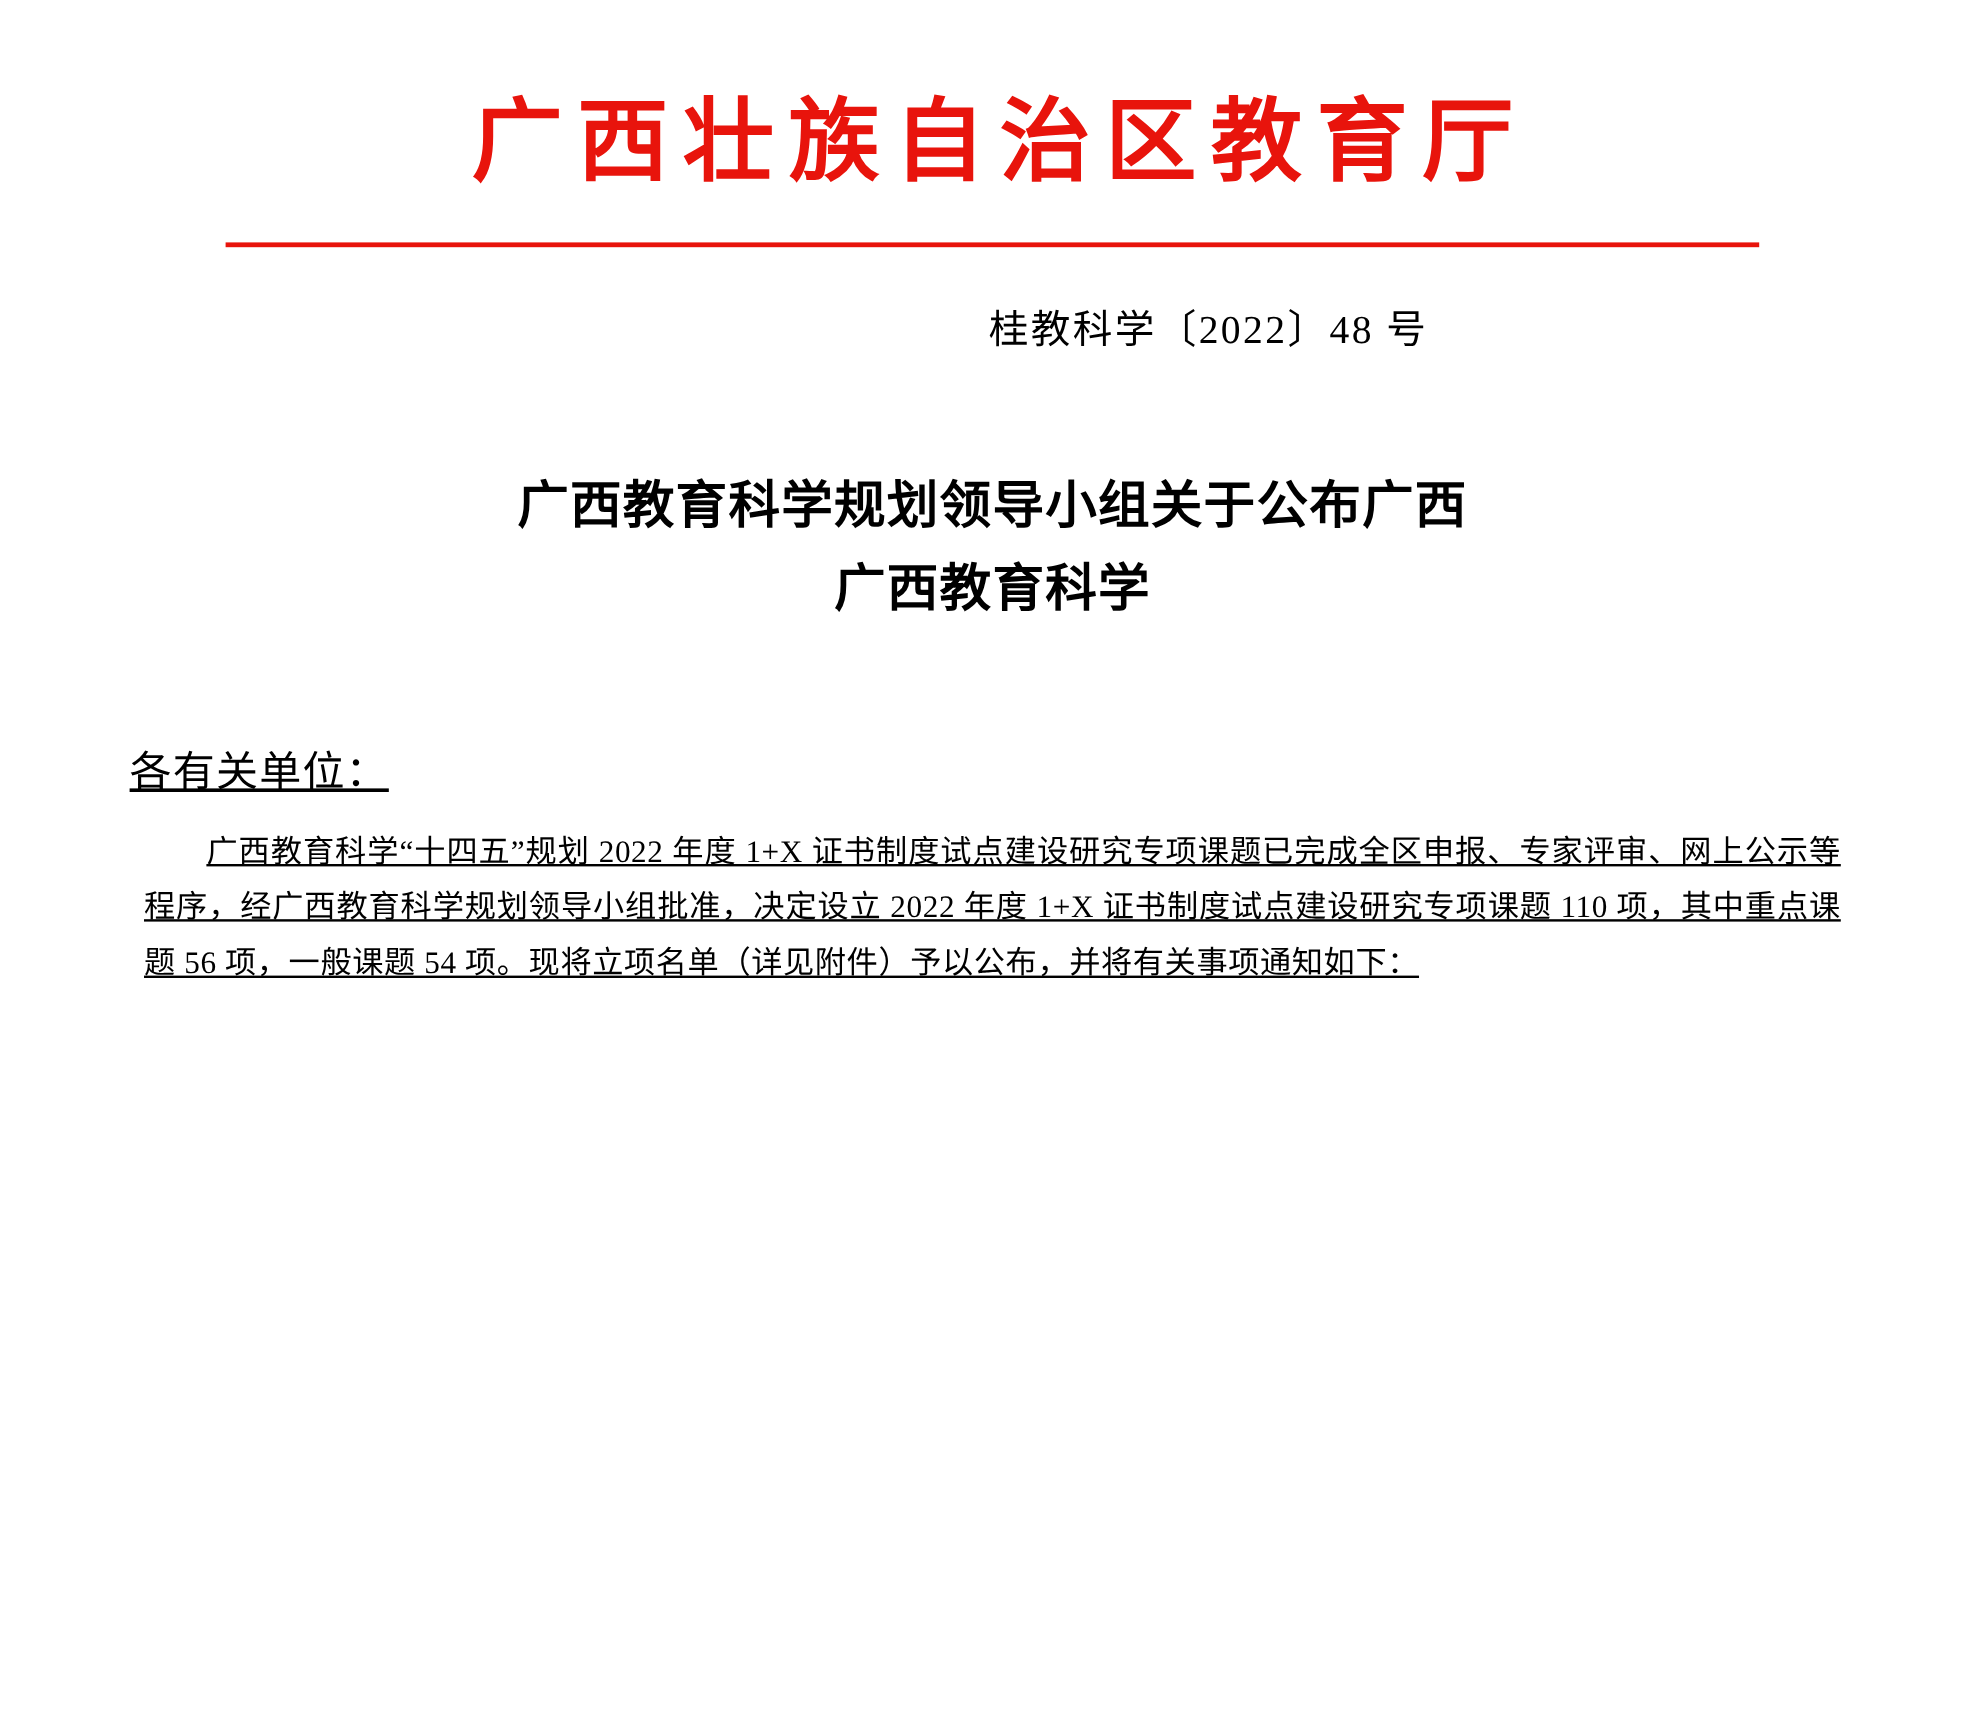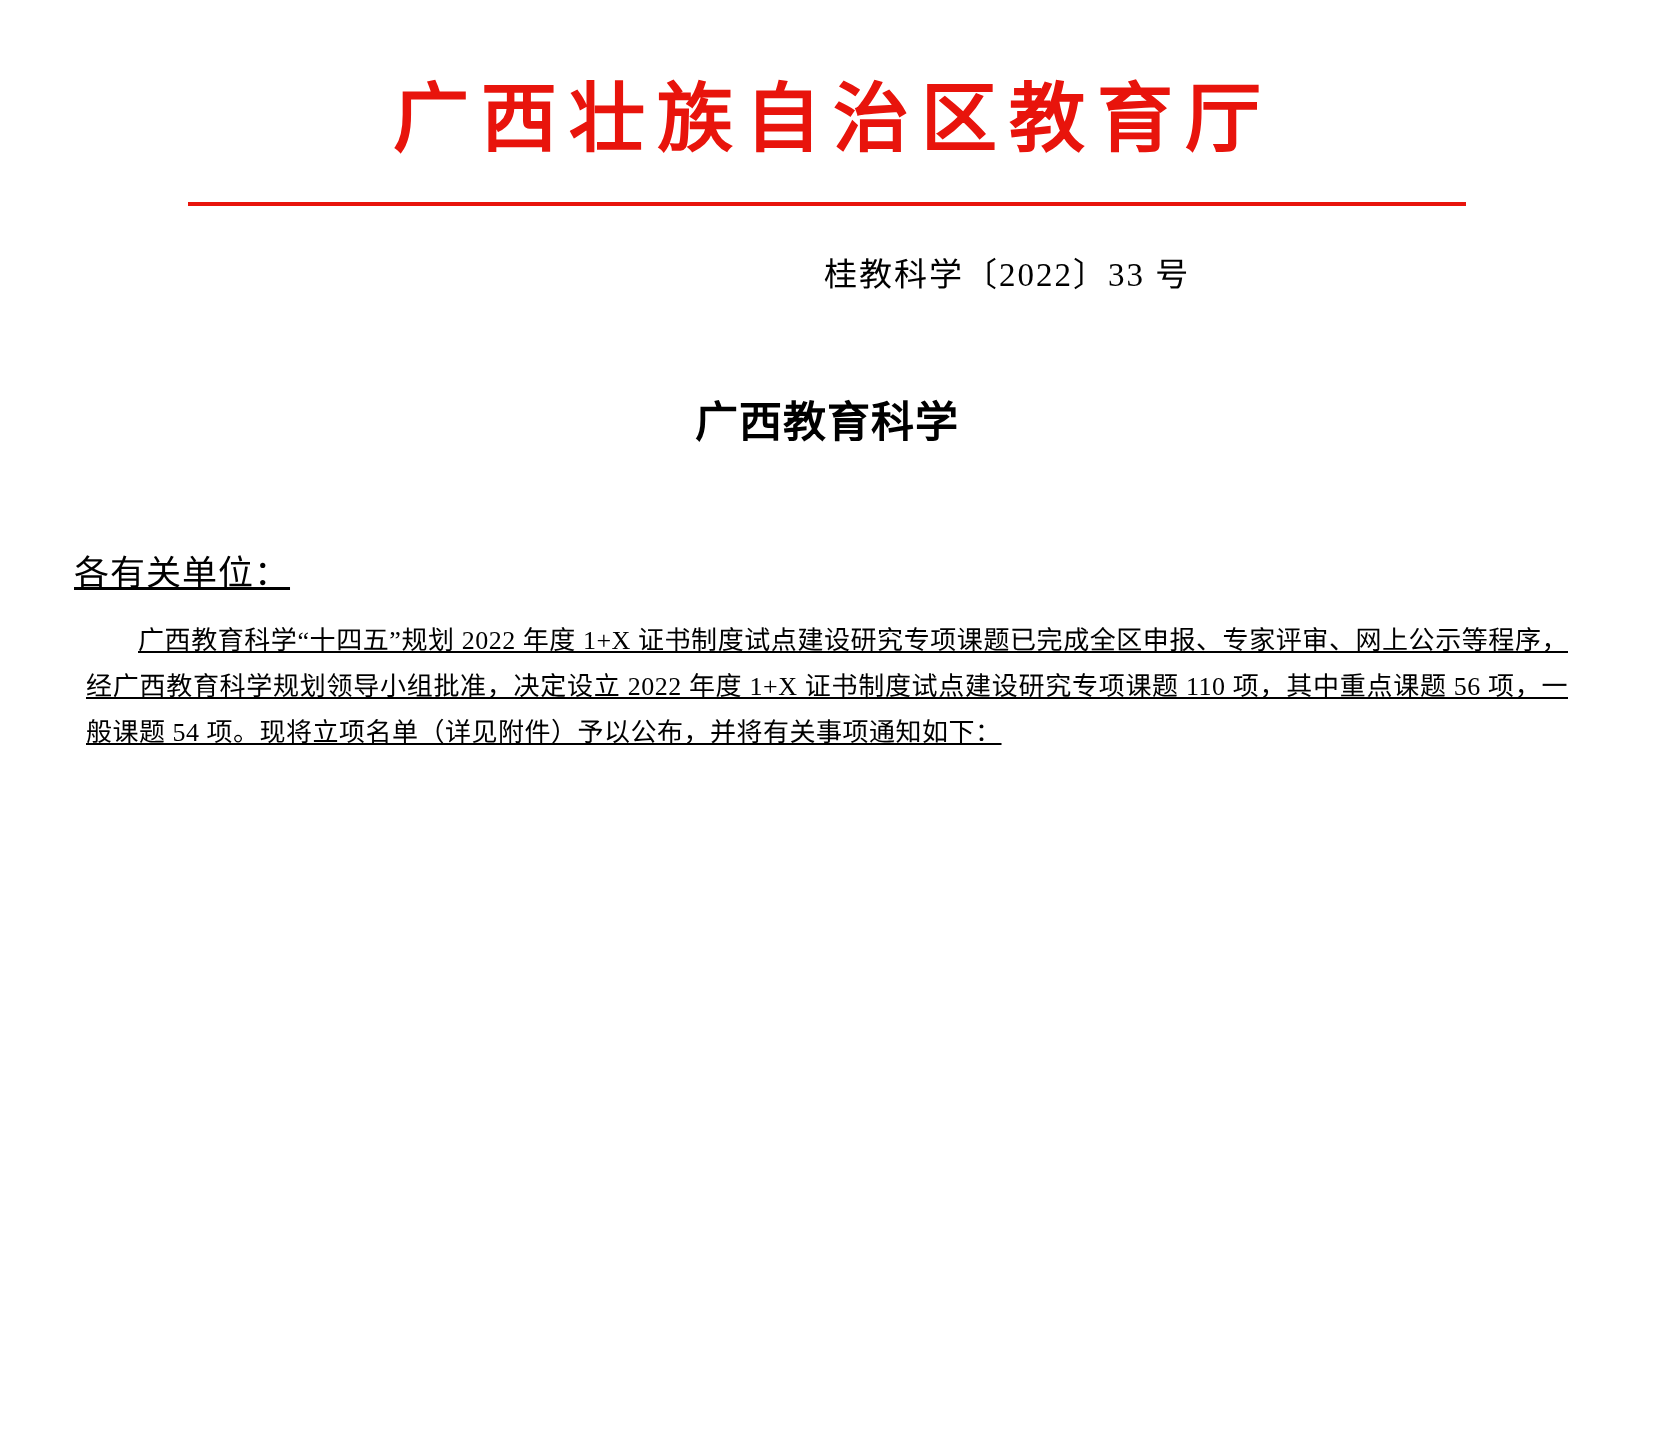--- a/index.html
+++ b/index.html
@@ -13,21 +13,21 @@
     font-family: "Liberation Serif", "DejaVu Serif", serif;
     color: #000000;
     overflow: hidden;
   }
 
   .page {
     position: relative;
     width: 1654px;
     height: 1436px;
     box-sizing: border-box;
-    padding: 0 74px;
+    padding: 0 108px;
   }
 
   
   .letterhead {
     text-align: center;
     padding-top: 78px;
   }
   .letterhead-title {
     color: #e8140c;
     font-family: "Liberation Serif", "DejaVu Serif", serif;
@@ -94,24 +94,25 @@
 <body>
 
 <div class="page">
 
   <div class="letterhead">
     <div class="letterhead-title">广西壮族自治区教育厅</div>
     <div class="redrule"></div>
   </div>
 
   <div class="docnumber-row">
-    <span class="docnumber">桂教科学〔2022〕33 号</span>
+    <span class="docnumber">桂教科学〔2022〕48 号</span>
   </div>
 
   <div class="title-block">
+    <div class="title-line">广西教育科学规划领导小组关于公布广西</div>
     <div class="title-line">广西教育科学</div>
   </div>
 
   <div class="body-block">
     <div class="salutation">各有关单位：</div>
     <p class="para">广西教育科学“十四五”规划 2022 年度 1+X 证书制度试点建设研究专项课题已完成全区申报、专家评审、网上公示等程序，经广西教育科学规划领导小组批准，决定设立 2022 年度 1+X 证书制度试点建设研究专项课题 110 项，其中重点课题 56 项，一般课题 54 项。现将立项名单（详见附件）予以公布，并将有关事项通知如下：</p>
   </div>
 
 </div>
 

